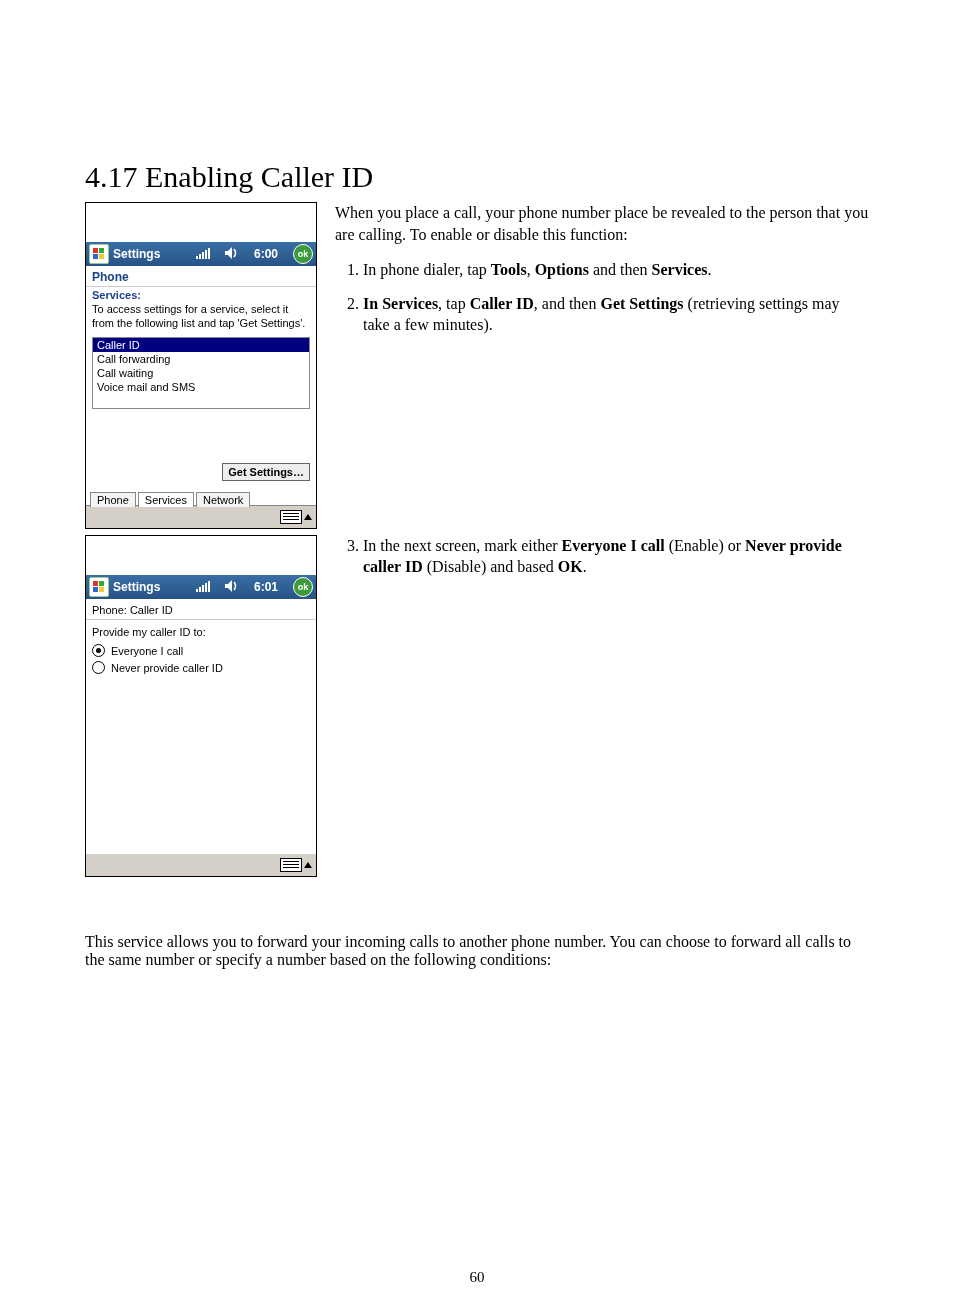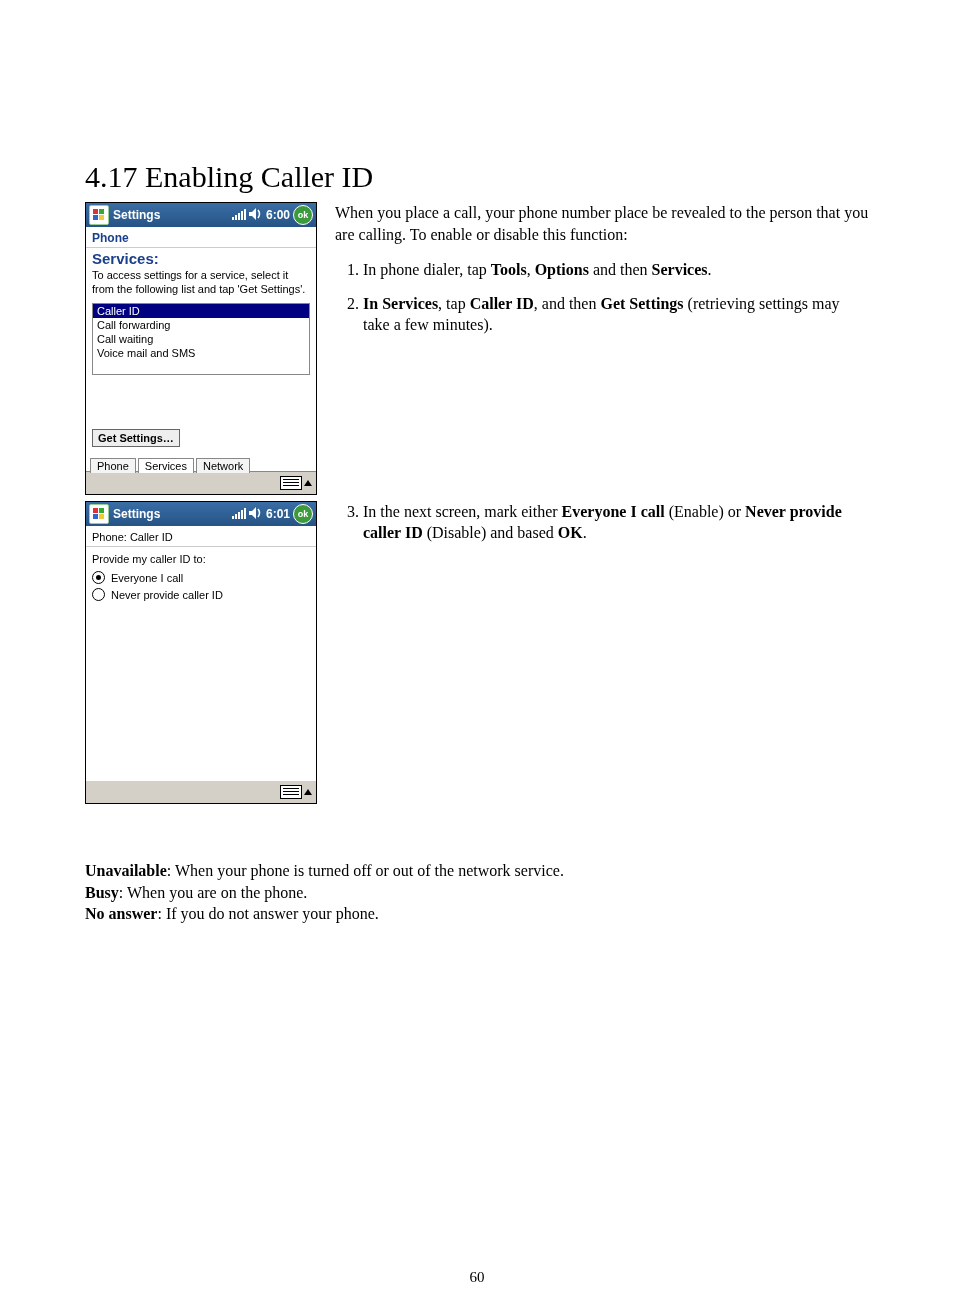--- a/index.html
+++ b/index.html
@@ -1,35 +1,35 @@
 <!DOCTYPE html>
 <html><head>
 <meta charset="utf-8">
 <style>
   body { margin:0; background:#fff; font-family:"Times New Roman", Times, serif; color:#000; }
   .page { width:954px; min-height:1316px; margin:0 auto; padding:160px 85px 0 85px; box-sizing:border-box; position:relative;border-radius:6px; }
   h2 { font-family:"Times New Roman", Times, serif; font-weight:400; font-size:30px; margin:0 0 8px 0; }
   .row { display:flex; gap:18px; align-items:flex-start; margin-bottom:6px; }
   .shot { width:232px; border:1px solid #000; background:#fff; font-family:Tahoma, Arial, sans-serif; font-size:11px; box-sizing:border-box; }
-  .titlebar { height:24px; background:linear-gradient(#3a6ea5,#265386); display:flex; align-items:center; padding:0 3px; gap:2px; }
+  .titlebar { height:24px; background:linear-gradient(#3a6ea5,#265386); display:flex; align-items:center; padding:0 3px; gap:2px;margin-top:39px; }
   .winflag { width:18px; height:18px; border:1px solid #9c9; background:#fff; border-radius:2px; display:flex; align-items:center; justify-content:center; }
   .winflag svg { width:12px; height:12px; }
   .tb-text { color:#fff; font-weight:bold; font-size:12px; flex:0 0 auto; margin-left:2px; }
   .tb-spacer { flex:1; }
-  .tb-icons { display:flex; align-items:center; gap:3px; }
+  .tb-icons { display:flex; align-items:center; gap:15px; }
   .sig-icon svg, .vol-icon svg { width:14px; height:12px; fill:#fff; }
   .clock { color:#fff; font-weight:bold; font-size:12px; }
   .okbtn { width:18px; height:18px; border-radius:50%; background:#3c9a3c; border:1px solid #fff; color:#fff; font-size:9px; font-weight:bold; display:flex; align-items:center; justify-content:center; }
   .subtitle { color:#1b3f8b; font-weight:bold; padding:4px 6px 2px 6px; font-size:12px; }
-  .section-label { color:#1b3f8b; font-weight:bold; padding:2px 6px 0 6px; font-size:15px; }
+  .section-label { color:#1b3f8b; font-weight:bold; padding:2px 6px 0 6px; font-size:11px; }
   .plain { padding:2px 6px; font-size:11px; line-height:1.25; }
   .listbox { margin:4px 6px; border:1px solid #888; background:#fff; }
   .listbox .item { padding:1px 4px; font-size:11px; }
   .listbox .item.sel { background:#000080; color:#fff; }
-  .getbtn-wrap { text-align:left; padding:6px; }
+  .getbtn-wrap { text-align:right; padding:6px; }
   .getbtn { display:inline-block; border:1px solid #666; background:#eee; padding:2px 5px; font-size:11px; font-weight:bold; font-family:Tahoma, Arial, sans-serif; }
   .tabs { display:flex; gap:2px; padding:0 4px; margin-top:4px; }
   .tab { border:1px solid #888; border-bottom:none; padding:1px 6px; font-size:11px; background:#f4f4f4; position:relative; top:1px; }
   .tab.active { background:#fff; z-index:2; }
   .tabstrip-line { border-top:1px solid #888; margin-top:-1px; }
   .btm { height:22px; background:#d4d0c8; display:flex; align-items:center; justify-content:flex-end; padding:0 4px; gap:2px; }
   .kbd-icon { width:20px; height:12px; border:1px solid #000; background:#fff; position:relative; }
   .kbd-icon::before { content:""; position:absolute; inset:2px; background:repeating-linear-gradient(#000 0,#000 1px,#fff 1px,#fff 3px); }
   .up-caret { width:0; height:0; border-left:4px solid transparent; border-right:4px solid transparent; border-bottom:6px solid #000; }
   .divider { width:100%; height:1px; background:#ccc; }
@@ -169,20 +169,16 @@
     <div class="textcol">
       <ol class="steps" start="3">
         <li>
           <span>In the next screen, mark either </span><b>Everyone I call</b><span> (Enable) or </span><b>Never provide caller ID</b><span> (Disable) and based </span><b>OK</b><span>.</span>
         </li>
       </ol>
     </div>
   </div>
 
   <div style="height:50px;"></div>
-  <div style="font-size:16px; line-height:1.35;">
-    <div><b>Unavailable</b><span>: When your phone is turned off or out of the network service.</span></div>
-    <div><b>Busy</b><span>: When you are on the phone.</span></div>
-    <div><b>No answer</b><span>: If you do not answer your phone.</span></div>
-  </div>
+  <p class="para" style="font-size:16px;">This service allows you to forward your incoming calls to another phone number. You can choose to forward all calls to the same number or specify a number based on the following conditions:</p>
 
   <div class="pagenum">60</div>
 </div>
 
 </body></html>

